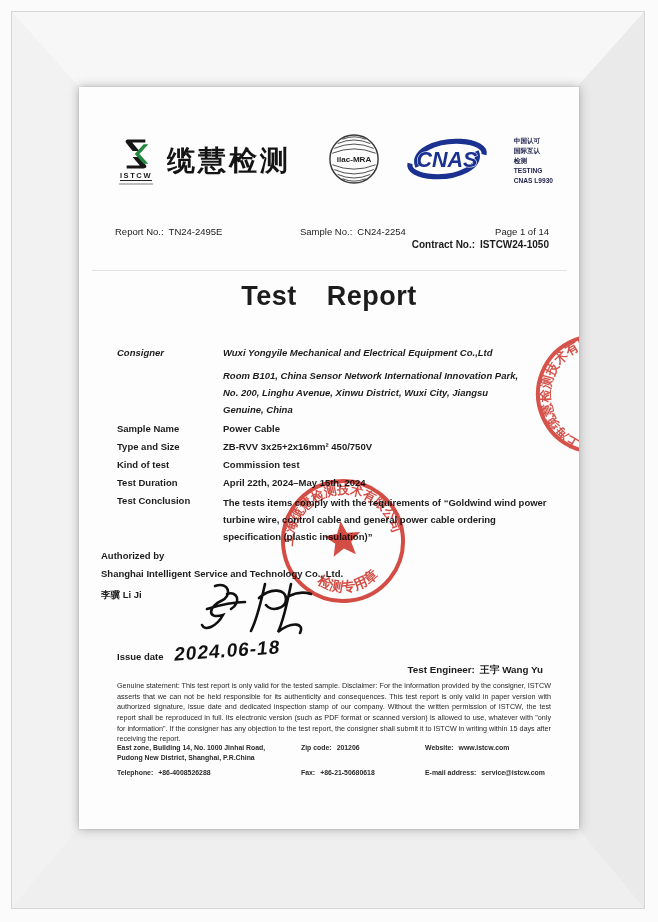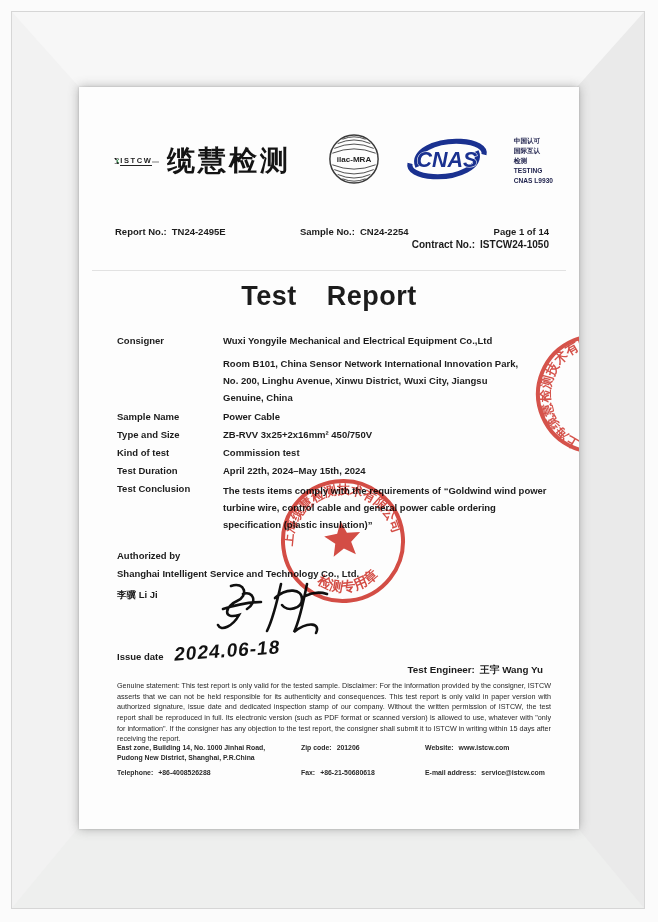--- a/index.html
+++ b/index.html
@@ -18,49 +18,49 @@
     border-color:#f7f7f7 #eaeaea #eeefee #f2f2f2;
     background:#fff;
   }
   .paper{
     position:relative;width:500px;height:742px;background:#fdfdfd;
     box-shadow:0 0 10px rgba(90,90,90,.45),0 0 2px rgba(0,0,0,.18);
     overflow:hidden;
   }
   
   .brand-row{position:absolute;left:34px;top:46px;right:26px;display:flex;align-items:center;}
-  .istcw-logo{display:flex;flex-direction:row;align-items:center;width:46px;}
+  .istcw-logo{display:flex;flex-direction:column;align-items:center;width:46px;}
   .istcw-logo svg{width:38px;height:34px;}
   .istcw-acronym{font-size:7.5px;font-weight:800;letter-spacing:1.6px;border-bottom:1px solid #222;line-height:9px;}
   .istcw-tagline{width:34px;height:2px;background:#bdbdbd;margin-top:1.5px;}
   .brand-cn{font-size:28px;font-weight:700;letter-spacing:3px;color:#141414;margin-left:8px;white-space:nowrap;}
   .accred-group{margin-left:auto;display:flex;align-items:center;gap:24px;}
   .ilac-logo svg{width:52px;height:52px;}
   .cnas-logo svg{width:86px;height:48px;}
   .accred-text{font-size:6.6px;font-weight:700;line-height:1.5;color:#22254f;white-space:nowrap;}
   
-  .refs-row{position:absolute;left:36px;right:30px;top:139px;font-size:9.5px;font-weight:700;display:flex;}
+  .refs-row{position:absolute;left:36px;right:30px;top:139px;font-size:9.5px;font-weight:400;display:flex;}
   .refs-sample{position:absolute;left:185px;}
   .refs-page{margin-left:auto;}
   .contract-row{position:absolute;right:30px;top:152px;font-size:10px;font-weight:700;}
   .lbl{margin-right:5px;}
   .hdr-divider{position:absolute;left:13px;right:13px;top:183px;border-top:1px solid #e2e2e2;}
   
   .title{position:absolute;left:0;right:0;top:194px;text-align:center;font-size:27px;font-weight:700;letter-spacing:.5px;}
   .title .w2{margin-left:30px;}
   
   .fields{position:absolute;left:38px;right:26px;top:247px;font-size:9.5px;font-weight:700;}
   .frow{display:flex;margin-top:4px;}
-  .frow:first-child{margin-top:0;}
+  .frow:first-child{margin-top:12px;font-style:italic;}
   .flabel{flex:0 0 106px;line-height:14px;}
   .fvalue{flex:1;line-height:14px;}
   .addr{line-height:17px;margin-top:7px;}
   .fvalue.long{line-height:17px;}
   
-  .auth{position:absolute;left:38px;right:26px;top:463px;font-size:9.5px;font-weight:700;}
+  .auth{position:absolute;left:22px;right:26px;top:463px;font-size:9.5px;font-weight:700;}
   .auth-company{margin-top:7px;}
   .auth-signer{margin-top:10px;}
   .sig-svg{position:absolute;left:92px;top:26px;}
   .issue-row{position:absolute;left:38px;top:556px;font-size:9.5px;font-weight:700;}
   .handwrite{display:inline-block;font-size:19px;font-weight:700;letter-spacing:1px;
     transform:rotate(-4deg) skewX(-10deg) translateY(-3px);margin-left:8px;color:#111;}
   .engineer{position:absolute;right:36px;top:577px;font-size:9.8px;font-weight:700;}
   
   .statement{position:absolute;left:38px;right:28px;top:594px;font-size:7.2px;line-height:1.48;
     color:#282828;text-align:justify;font-weight:500;}

